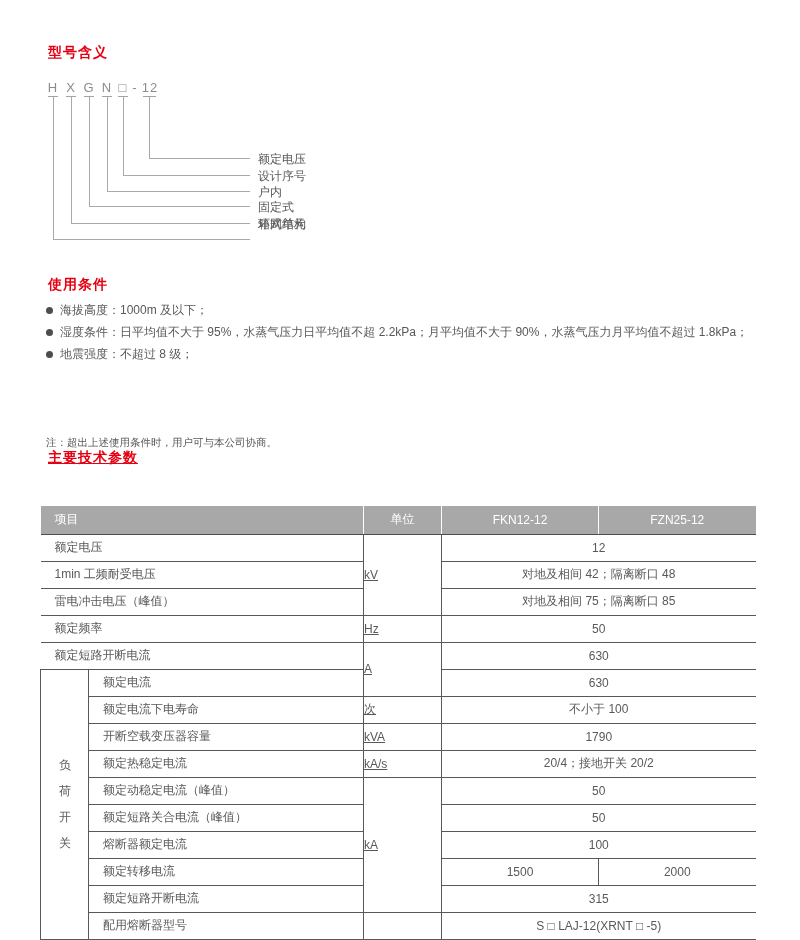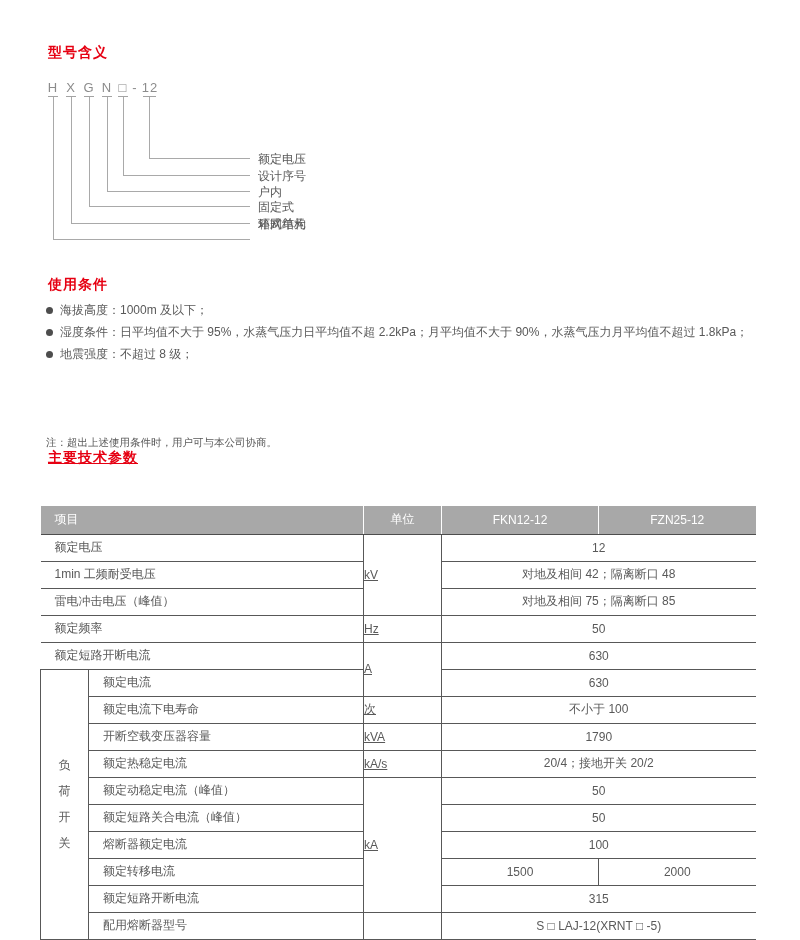--- a/index.html
+++ b/index.html
@@ -49,21 +49,21 @@
   .params-table td.item { text-align:left; padding-left:14px; border-right:1px solid #585858; white-space:nowrap; }
   .params-table td.unit { text-align:left; border-right:1px solid #585858;text-decoration:underline; }
   .params-table td.value { text-align:center; }
   .params-table td.value.split { border-right:1px solid #585858; }
   .params-table td.group {
     border-left:1px solid #585858; border-right:1px solid #585858;
     text-align:center; vertical-align:middle;
   }
   .group-label {
     width:13px; margin:0 auto; line-height:26px;
-    word-break:break-all; font-size:12px; color:#595959;
+    word-break:break-all; font-size:12px; color:#595959;text-align:right;
   }
 </style>
 </head>
 <body>
 
 <div class="section-title" style="top:44px;">型号含义</div>
 
 <div class="diagram">
 
   <span class="code-char" style="left:53px;">H</span>

